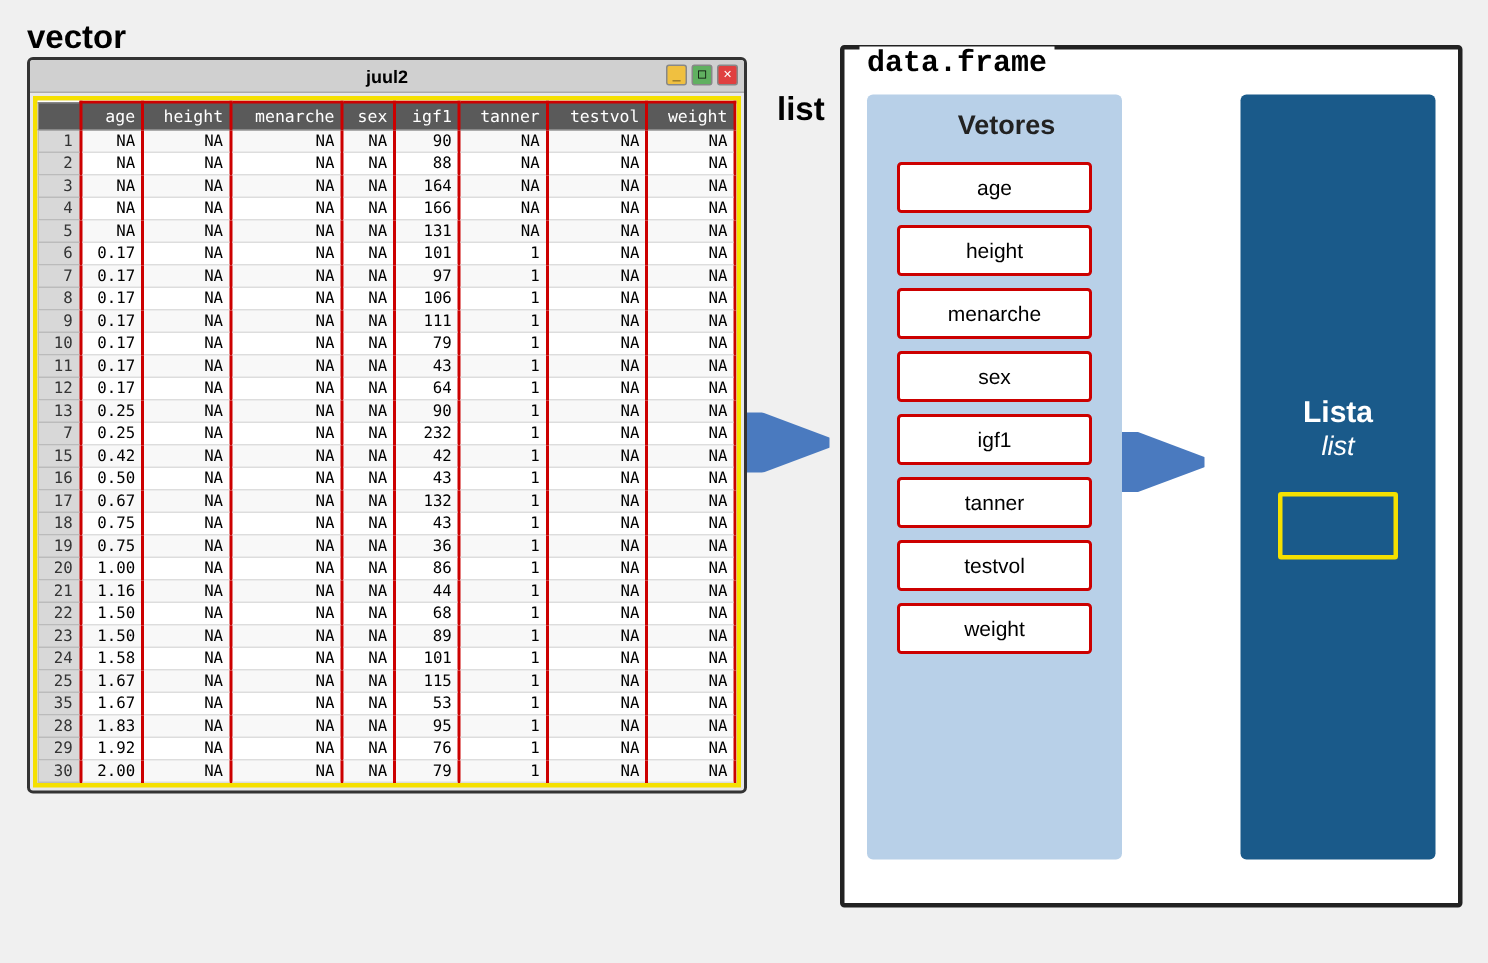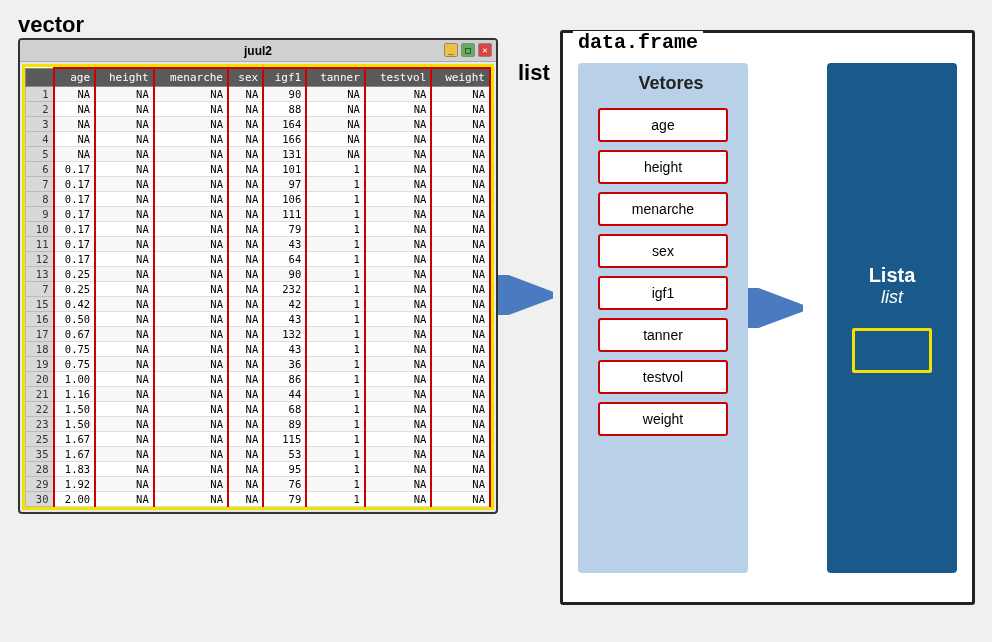--- a/index.html
+++ b/index.html
@@ -537,20 +537,31 @@
       <td class="col-age">1.50</td>
       <td class="col-height">NA</td>
       <td class="col-menarche">NA</td>
       <td class="col-sex">NA</td>
       <td class="col-igf1">89</td>
       <td class="col-tanner">1</td>
       <td class="col-testvol">NA</td>
       <td class="col-weight">NA</td>
     </tr>
             <tr>
+      <td class="row-num">24</td>
+      <td class="col-age">1.58</td>
+      <td class="col-height">NA</td>
+      <td class="col-menarche">NA</td>
+      <td class="col-sex">NA</td>
+      <td class="col-igf1">101</td>
+      <td class="col-tanner">1</td>
+      <td class="col-testvol">NA</td>
+      <td class="col-weight">NA</td>
+    </tr>
+            <tr>
       <td class="row-num">25</td>
       <td class="col-age">1.67</td>
       <td class="col-height">NA</td>
       <td class="col-menarche">NA</td>
       <td class="col-sex">NA</td>
       <td class="col-igf1">115</td>
       <td class="col-tanner">1</td>
       <td class="col-testvol">NA</td>
       <td class="col-weight">NA</td>
     </tr>

